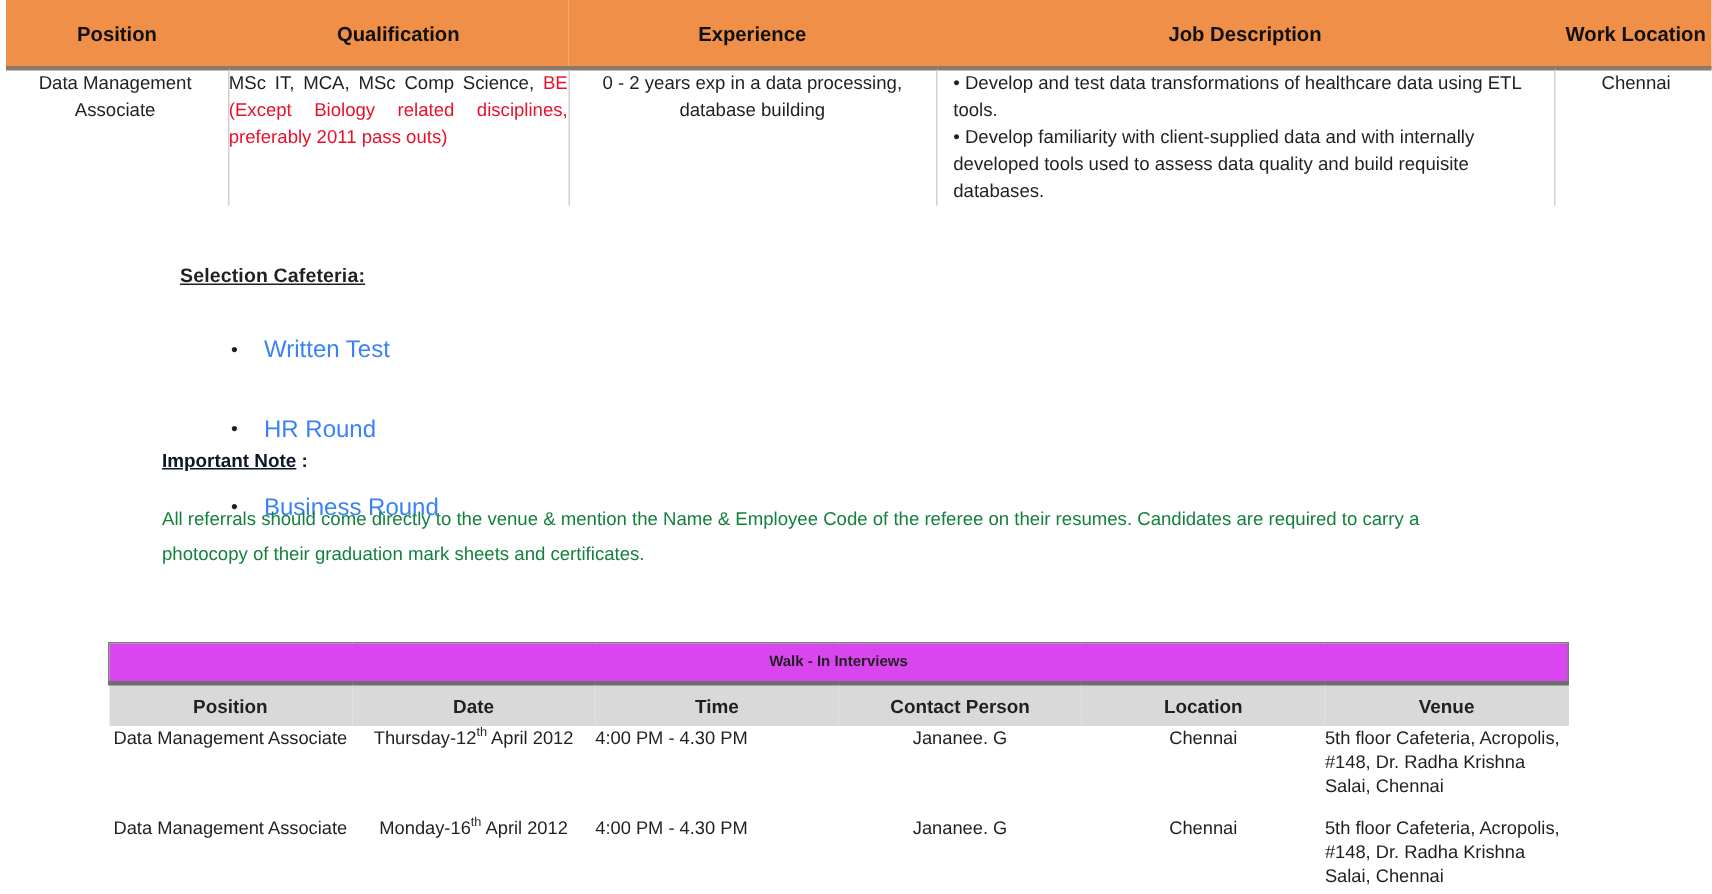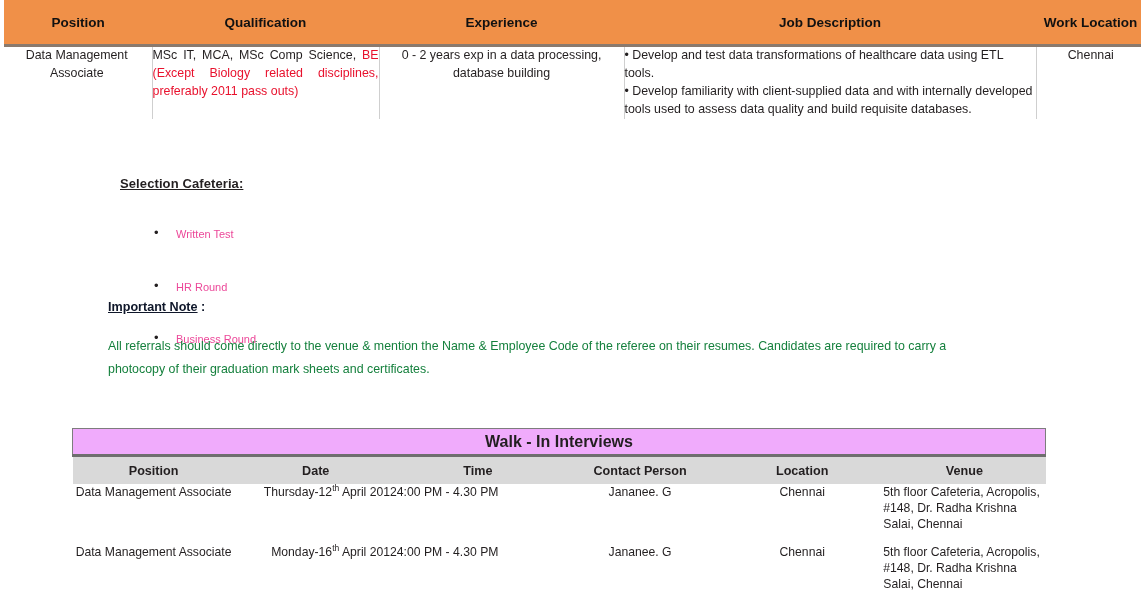--- a/index.html
+++ b/index.html
@@ -54,21 +54,21 @@
   .col-jobdesc   { width: 412px; }
   .col-location  { width: 109px; }
 
   .position-cell { text-align: center; padding-top: 42px; }
   .qual-cell     { text-align: justify; padding-top: 36px; padding-left: 10px; padding-right: 6px; }
   .exp-cell      { text-align: center; padding-top: 36px; padding-left: 10px; padding-right: 8px; }
   .jobdesc-cell  { text-align: left; padding-top: 10px; padding-left: 28px; padding-right: 10px; }
   .loc-cell      { text-align: center; padding-top: 42px; }
 
   .qual-red { color: #e8112d; }
-  .jobdesc-line { margin: 0 0 0 0; }
+  .jobdesc-line { margin: 0 0 0 0; padding-left: 11px; }
 
   
   .selection-block {
     position: absolute;
     left: 120px;
     top: 176px;
   }
   .section-heading {
     font-size: 13px;
     font-weight: bold;
@@ -76,22 +76,22 @@
     text-decoration: underline;
     margin: 0;
     letter-spacing: 0.1px;
   }
   .criteria-list {
     margin: 18px 0 0 0;
     padding-left: 34px;
     list-style: none;
   }
   .criteria-list li {
-    font-size: 11px;
-    color: #ec4899;
+    font-size: 16px;
+    color: #3b82f6;
     line-height: 18.5px;
     position: relative;
     padding-left: 22px;
     margin-top: 34px;
   }
   .criteria-list li::before {
     content: "\2022";
     position: absolute;
     left: 0;
     top: -1px;
@@ -127,23 +127,23 @@
     left: 72px;
     top: 428px;
     width: 974px;
   }
   .walkin-table {
     width: 974px;
     border-collapse: collapse;
     table-layout: fixed;
   }
   .walkin-title-row th {
-    background: #f0abfc;
+    background: #d946ef;
     height: 25px;
-    font-size: 16px;
+    font-size: 10px;
     font-weight: bold;
     color: #231f20;
     text-align: center;
     border: 1px solid #7d7d7d;
     border-bottom: 3px solid #6e6e6e;
     padding: 0;
   }
   .walkin-head-row th {
     background: #D9D9D9;
     height: 27px;
@@ -157,21 +157,21 @@
   }
   .walkin-table tbody td {
     font-size: 12.2px;
     color: #231f20;
     padding: 0;
     vertical-align: top;
     line-height: 16px;
     height: 60px;
   }
   .wc-position { width: 210px; text-align: center; padding-top: 28px; }
-  .wc-date     { width: 165px; text-align: right; padding-top: 28px; }
+  .wc-date     { width: 165px; text-align: center; padding-top: 28px; }
   .wc-time     { width: 140px; text-align: left; padding-top: 28px; }
   .wc-contact  { width: 125px; text-align: center; padding-top: 28px; }
   .wc-location { width: 90px;  text-align: center; padding-top: 28px; }
   .wc-venue    { width: 244px; text-align: left; padding-top: 22px; padding-left: 22px; padding-right: 14px; }
 
   sup { font-size: 8.5px; vertical-align: super; line-height: 0; }
 </style>
 </head>
 <body>
 

